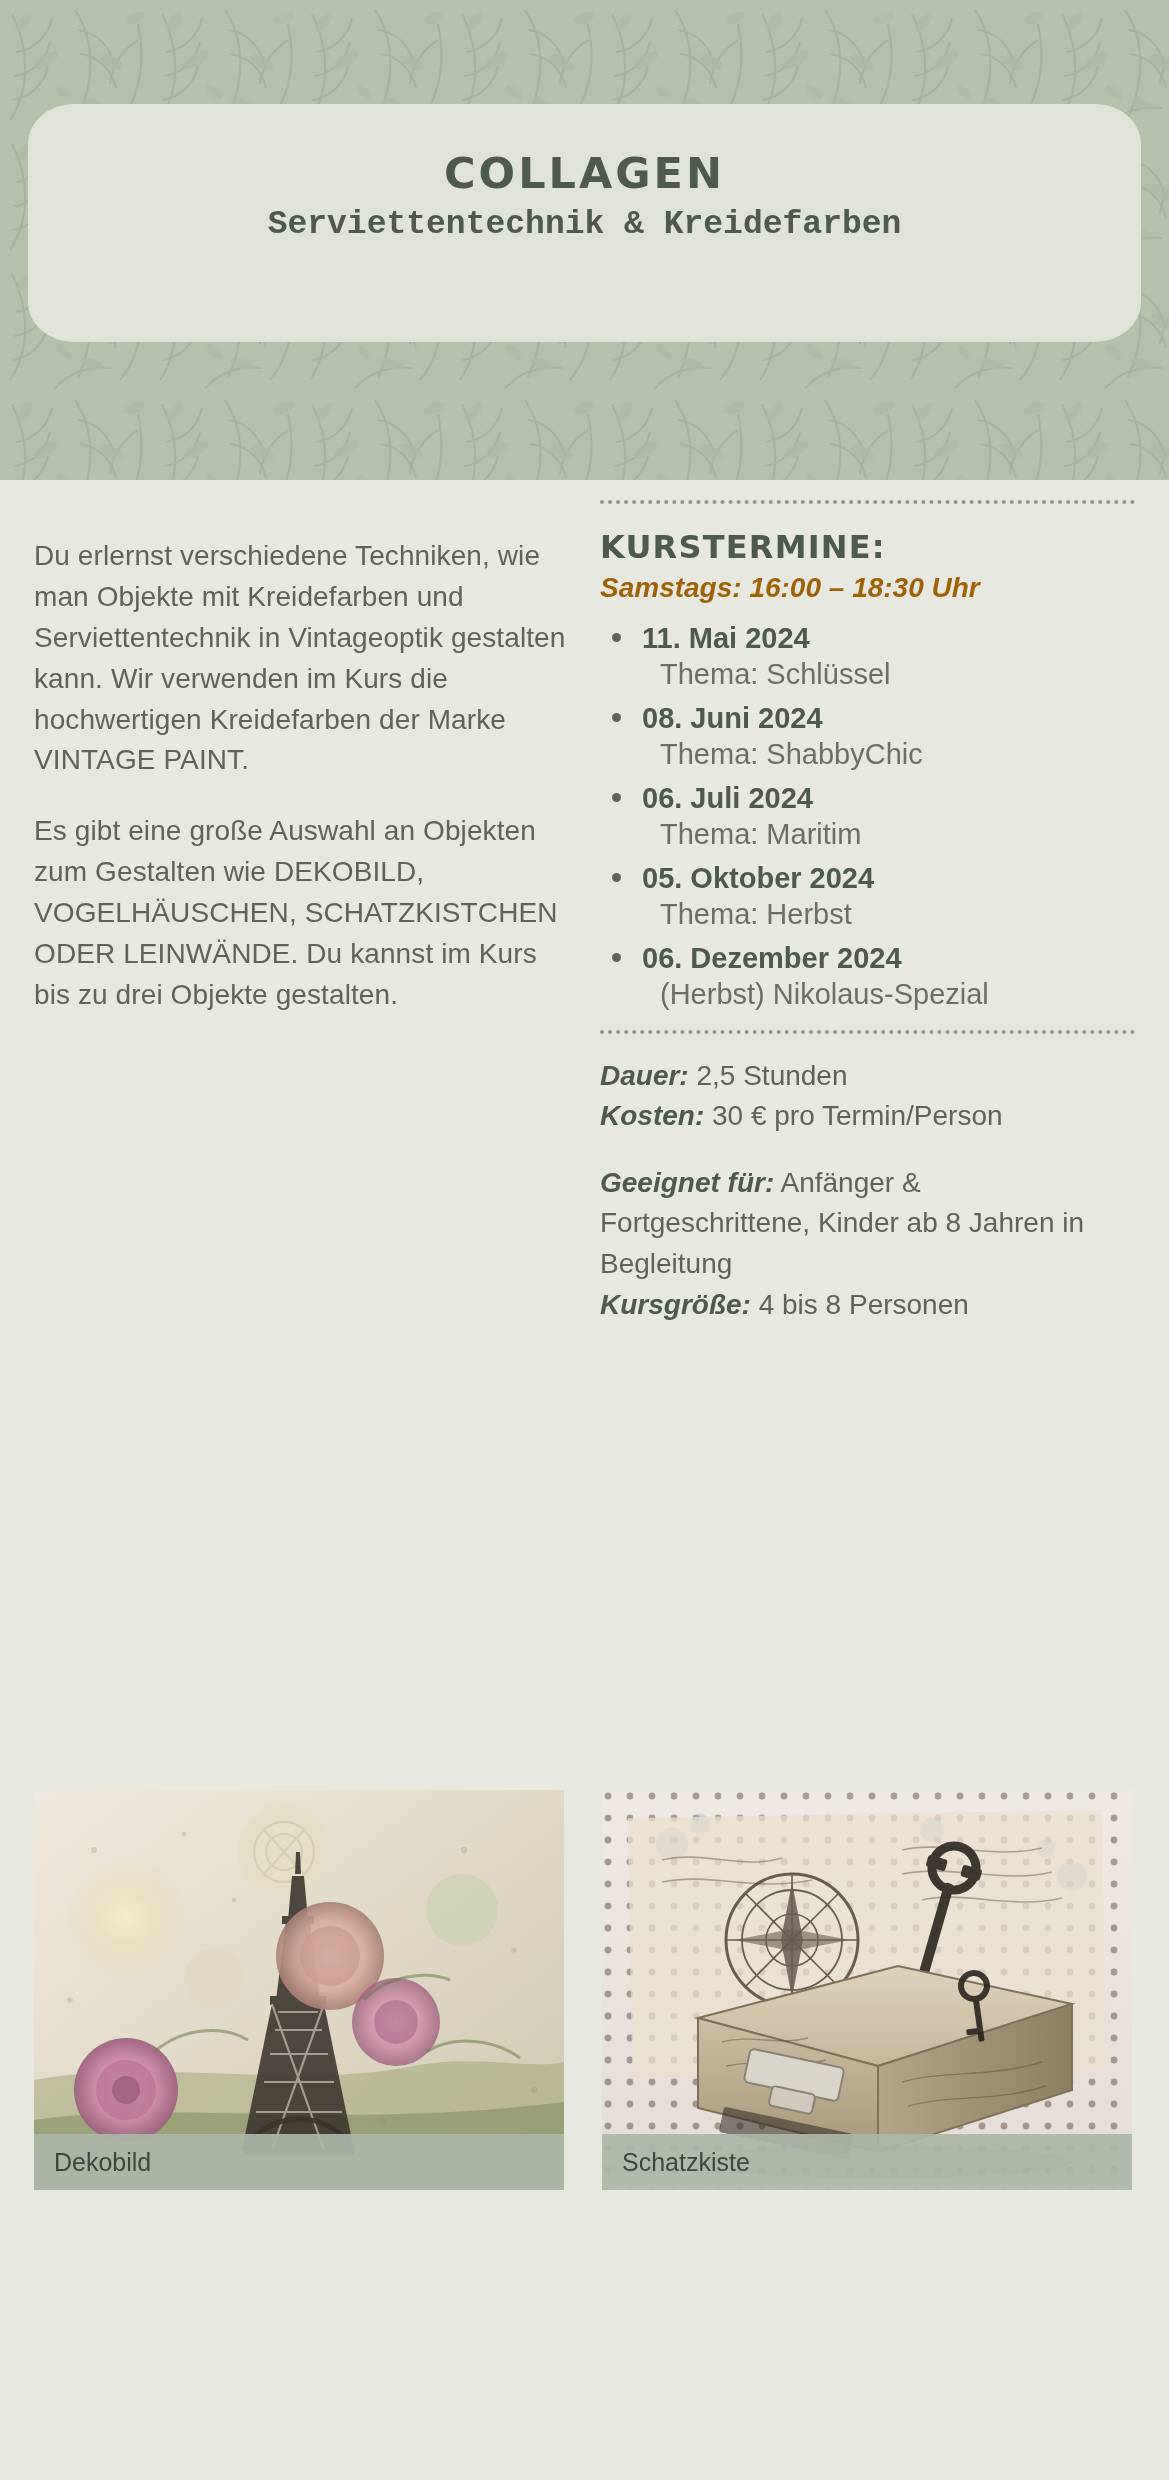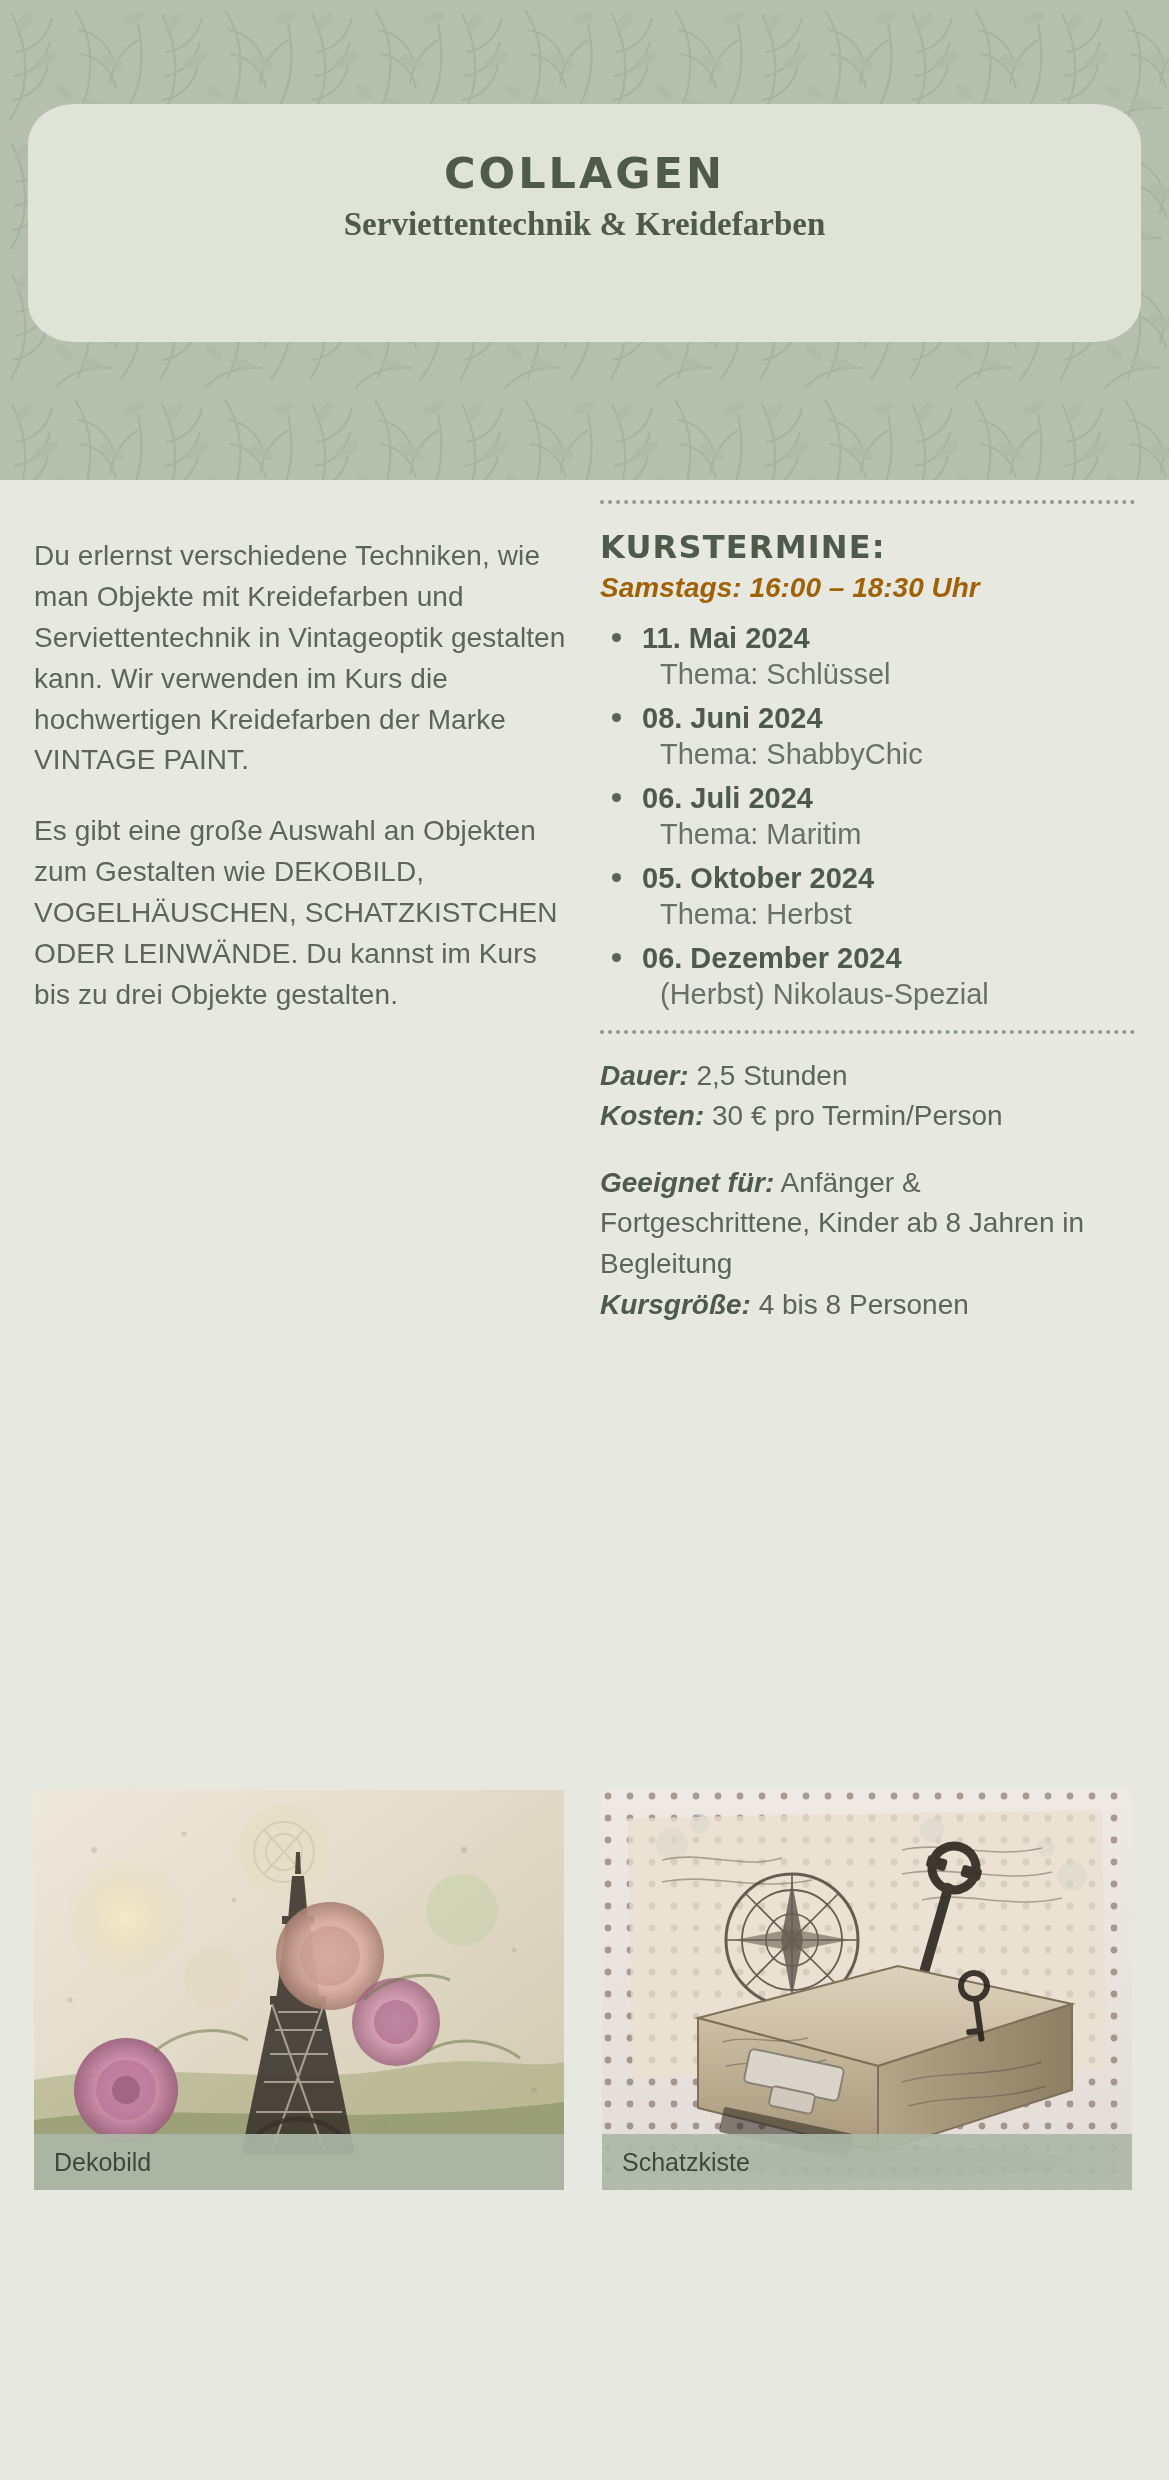--- a/index.html
+++ b/index.html
@@ -49,21 +49,21 @@
   .title-main {
     font-family: "DejaVu Sans", sans-serif;
     font-size: 43px;
     font-weight: bold;
     letter-spacing: 3px;
     color: #4e5a4c;
     margin: 0 0 8px 0;
     line-height: 1.1;
   }
   .title-sub {
-    font-family: Liberation Serif, serif;
+    font-family: Liberation Mono, monospace;
     font-size: 33px;
     font-weight: bold;
     color: #4e5a4c;
     margin: 0;
     line-height: 1.2;
   }
 
   
   .content {
     position: absolute;

